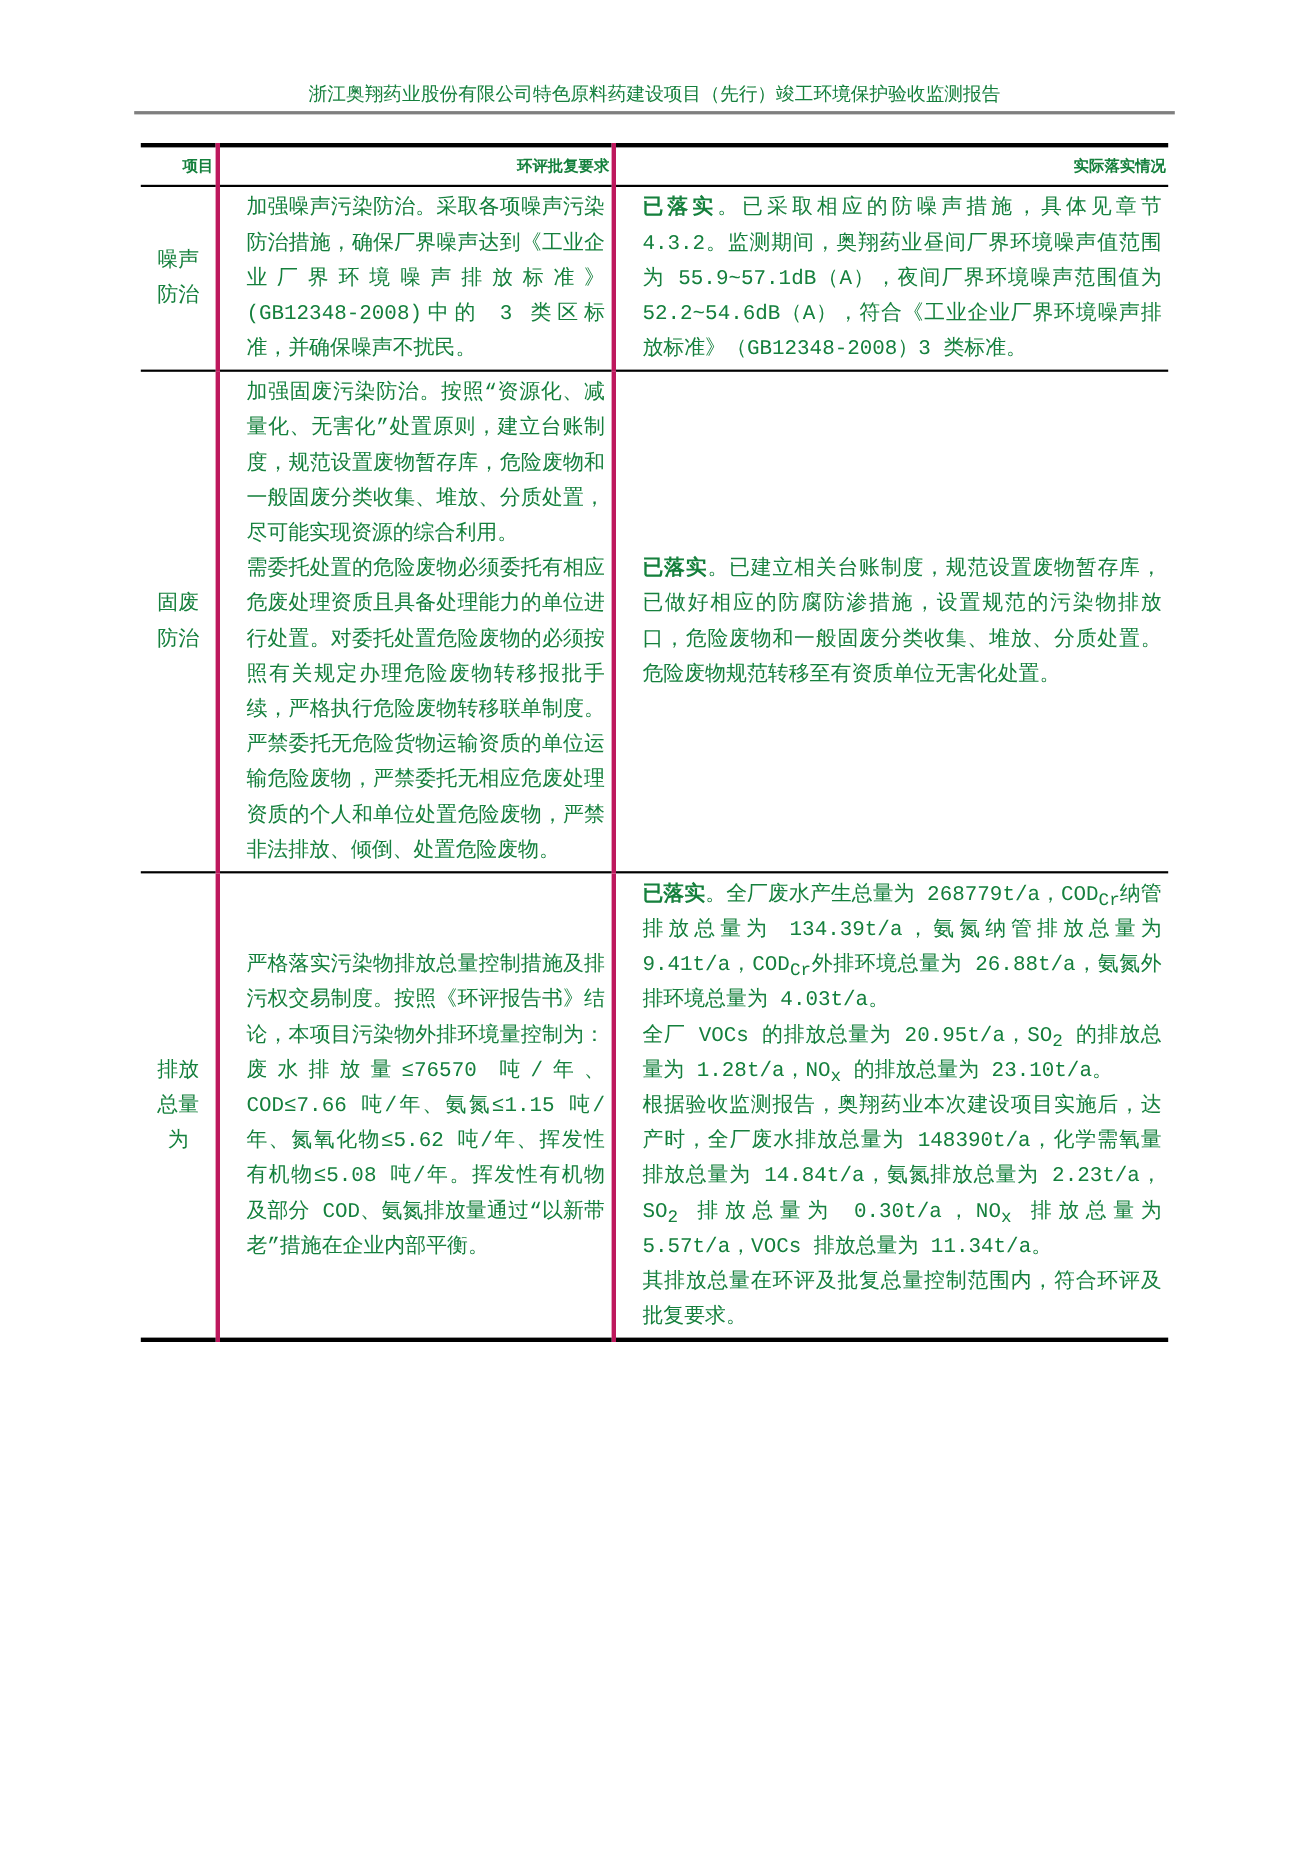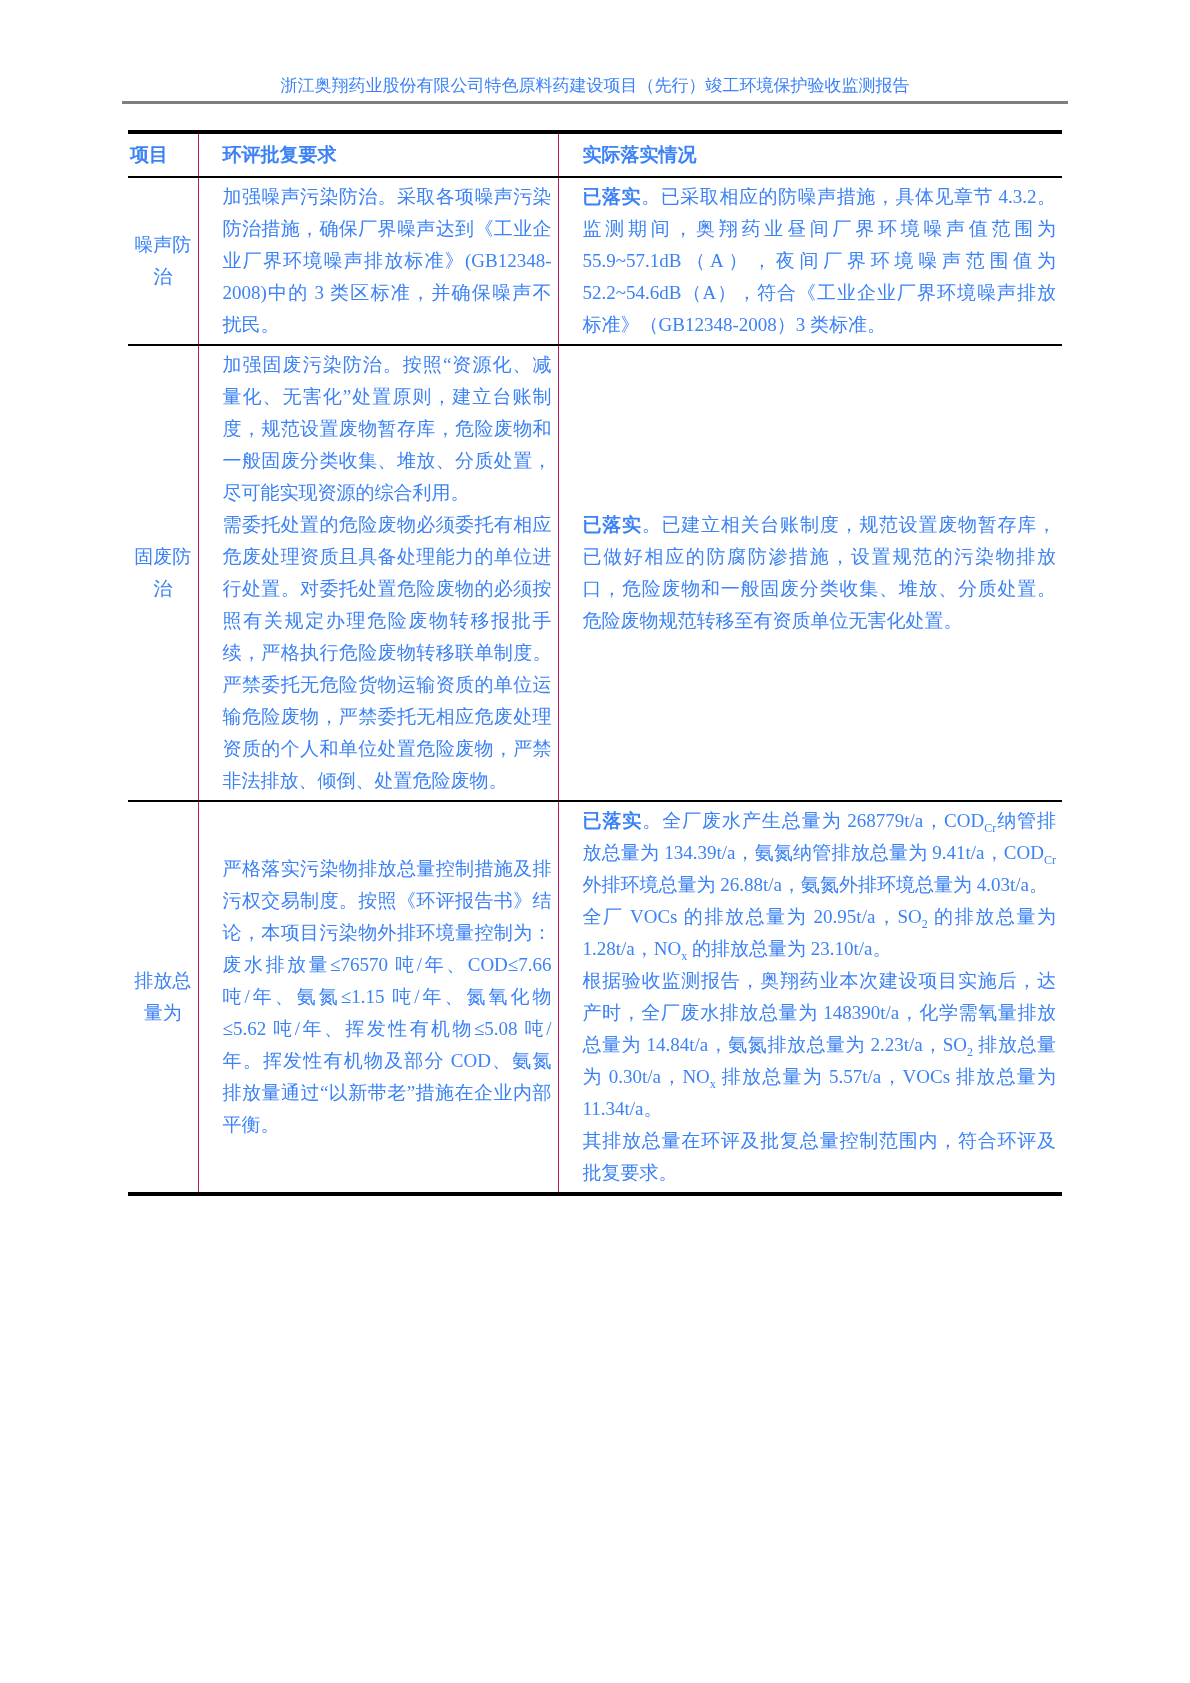--- a/index.html
+++ b/index.html
@@ -1,50 +1,50 @@
 <!DOCTYPE html>
 <html><head>
 <meta charset="utf-8">
 <style>
   html,body { margin:0; padding:0; background:#ffffff; }
   .page {
     position:relative;
     width:1190px; height:1408px;
     background:#ffffff;
-    font-family:Liberation Serif, serif;
-    color:#3b82f6;
+    font-family:Liberation Mono, monospace;
+    color:#15803d;
     overflow:hidden;
   }
   .doc-header {
     position:absolute; top:74px; left:128px; width:934px;
     text-align:center; font-size:17px; white-space:nowrap;
   }
   .header-rule {
     position:absolute; top:101px; left:122px; width:946px; height:3px;
     background:#7f7f7f;
   }
   .table-wrap { position:absolute; top:130px; left:128px; width:934px; }
   table.approval {
     width:100%; border-collapse:collapse; table-layout:fixed;
     border-top:4px solid #000; border-bottom:4px solid #000;
   }
   table.approval th {
-    font-size:19px; font-weight:bold; text-align:left;
+    font-size:14px; font-weight:bold; text-align:right;
     padding:8px 2px; border-bottom:2px solid #000;
   }
   table.approval td {
     font-size:19px; line-height:32px; vertical-align:middle;
     border-bottom:2px solid #000; padding:3px 6px;
   }
-  table.approval th + th, table.approval td + td { border-left:1px solid #be185d;padding-left:24px; }
+  table.approval th + th, table.approval td + td { border-left:4px solid #be185d;padding-left:24px; }
   td.cell-item { text-align:center; padding:3px 2px; line-height:34px; }
   td.cell-req, td.cell-impl { text-align:justify; }
   td p { margin:0; }
   b.status { font-weight:bold;margin-top:14px; }
-  sub { font-size:12px; line-height:0; }
+  sub { font-size:16px; line-height:0; }
   .footer-org {
     position:absolute; top:1462px; left:155px; font-size:17px;
   }
   .footer-page {
     position:absolute; top:1524px; left:530px; width:100px;
     text-align:right; font-size:20px;
   }
 </style>
 </head>
 <body>

